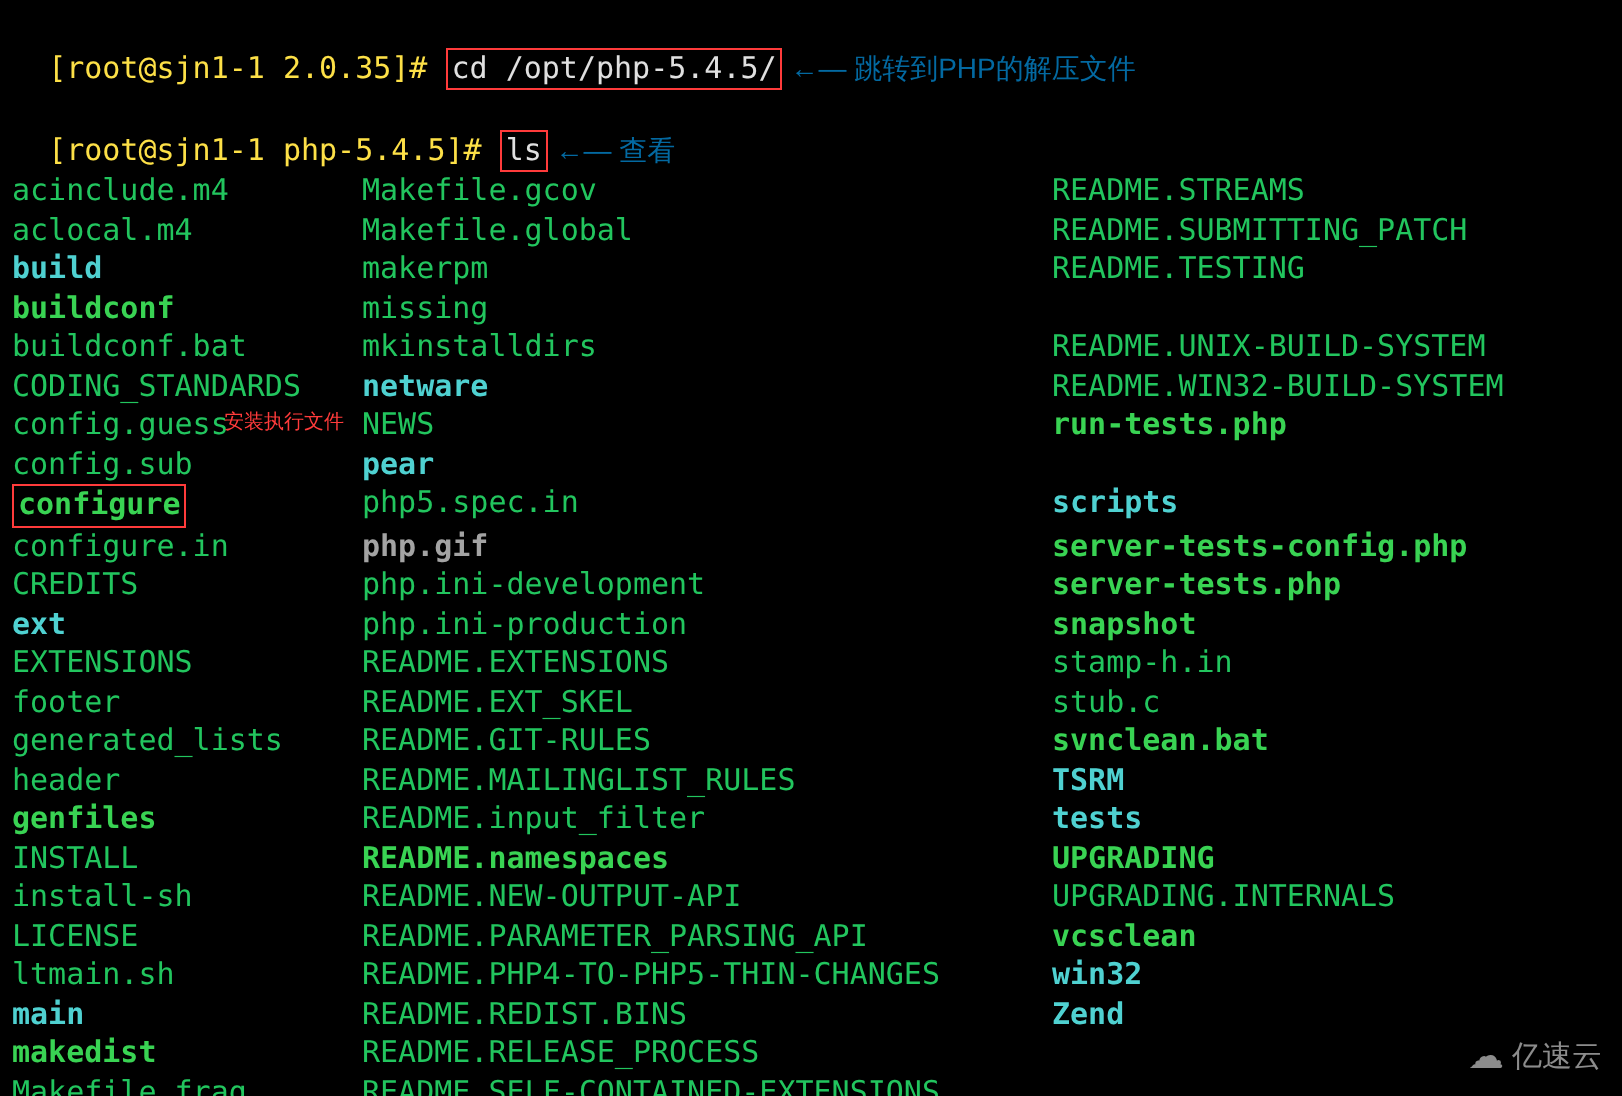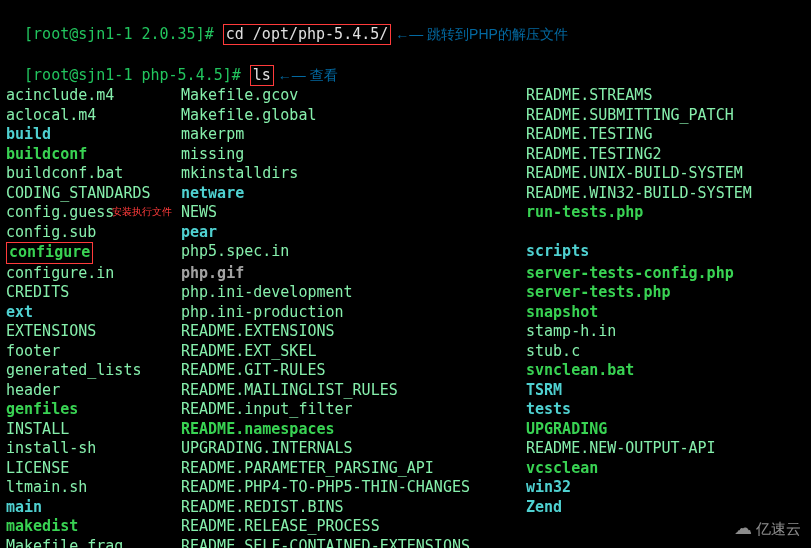--- a/index.html
+++ b/index.html
@@ -9,39 +9,39 @@
       font-size: 15px;
       line-height: 1.3;
       color: #e0e0e0;
       width: 811px;
       height: 548px;
       overflow: hidden;
       padding: 4px 6px;
       position: relative;
     }
     .prompt-line { white-space: pre; }
-    .prompt { color: #22c55e; }
+    .prompt { color: #fde047; }
     .red-box {
       border: 1px solid #ff3b3b;
       padding: 0 2px;
       display: inline-block;
       color: #e0e0e0;
       text-align: right;
     }
     .arrow-annot {
       color: #0369a1;
       font-family: 'SimSun', 'Microsoft YaHei', sans-serif;
       font-size: 14px;
     }
     .cols {
       white-space: pre;
       display: grid;
       grid-template-columns: 175px 345px auto;
     }
-    .c-white { color: #86efac; }
+    .c-white { color: #22c55e; }
     .c-cyan  { color: #4fd1d1; font-weight: bold; }
     .c-green { color: #39d353; font-weight: bold; }
     .c-magenta { color: #a3a3a3; font-weight: bold; }
     .inline-annot {
       position: absolute;
       font-family: 'SimSun', 'Microsoft YaHei', sans-serif;
       font-size: 10px;
       color: #ff3b3b;
     }
     .watermark {
@@ -68,36 +68,36 @@
 </div>
 
 <div class="prompt-line">
   <span class="prompt">[root@sjn1-1 php-5.4.5]# </span><span class="red-box">ls</span><span class="arrow-annot"> ←— 查看</span>
 </div>
 
 <div id="listing">
     <div class="cols"><span class="c-white">acinclude.m4</span><span class="c-white">Makefile.gcov</span><span class="c-white">README.STREAMS</span></div>
     <div class="cols"><span class="c-white">aclocal.m4</span><span class="c-white">Makefile.global</span><span class="c-white">README.SUBMITTING_PATCH</span></div>
     <div class="cols"><span class="c-cyan">build</span><span class="c-white">makerpm</span><span class="c-white">README.TESTING</span></div>
-    <div class="cols"><span class="c-green">buildconf</span><span class="c-white">missing</span><span class="c-white">README.TESTING2</span></div>
+    <div class="cols"><span class="c-green">buildconf</span><span class="c-white">missing</span></div>
     <div class="cols"><span class="c-white">buildconf.bat</span><span class="c-white">mkinstalldirs</span><span class="c-white">README.UNIX-BUILD-SYSTEM</span></div>
     <div class="cols"><span class="c-white">CODING_STANDARDS</span><span class="c-cyan">netware</span><span class="c-white">README.WIN32-BUILD-SYSTEM</span></div>
     <div class="cols"><span class="c-white">config.guess</span><span class="c-white">NEWS</span><span class="c-green">run-tests.php</span></div>
     <div class="cols"><span class="c-white">config.sub</span><span class="c-cyan">pear</span></div>
     <div class="cols"><span><span class="red-box c-green">configure</span></span><span class="c-white">php5.spec.in</span><span class="c-cyan">scripts</span></div>
     <div class="cols"><span class="c-white">configure.in</span><span class="c-magenta">php.gif</span><span class="c-green">server-tests-config.php</span></div>
     <div class="cols"><span class="c-white">CREDITS</span><span class="c-white">php.ini-development</span><span class="c-green">server-tests.php</span></div>
     <div class="cols"><span class="c-cyan">ext</span><span class="c-white">php.ini-production</span><span class="c-green">snapshot</span></div>
     <div class="cols"><span class="c-white">EXTENSIONS</span><span class="c-white">README.EXTENSIONS</span><span class="c-white">stamp-h.in</span></div>
     <div class="cols"><span class="c-white">footer</span><span class="c-white">README.EXT_SKEL</span><span class="c-white">stub.c</span></div>
     <div class="cols"><span class="c-white">generated_lists</span><span class="c-white">README.GIT-RULES</span><span class="c-green">svnclean.bat</span></div>
     <div class="cols"><span class="c-white">header</span><span class="c-white">README.MAILINGLIST_RULES</span><span class="c-cyan">TSRM</span></div>
     <div class="cols"><span class="c-green">genfiles</span><span class="c-white">README.input_filter</span><span class="c-cyan">tests</span></div>
     <div class="cols"><span class="c-white">INSTALL</span><span class="c-green">README.namespaces</span><span class="c-green">UPGRADING</span></div>
-    <div class="cols"><span class="c-white">install-sh</span><span class="c-white">UPGRADING.INTERNALS</span><span class="c-white">README.NEW-OUTPUT-API</span></div>
+    <div class="cols"><span class="c-white">install-sh</span><span class="c-white">README.NEW-OUTPUT-API</span><span class="c-white">UPGRADING.INTERNALS</span></div>
     <div class="cols"><span class="c-white">LICENSE</span><span class="c-white">README.PARAMETER_PARSING_API</span><span class="c-green">vcsclean</span></div>
     <div class="cols"><span class="c-white">ltmain.sh</span><span class="c-white">README.PHP4-TO-PHP5-THIN-CHANGES</span><span class="c-cyan">win32</span></div>
     <div class="cols"><span class="c-cyan">main</span><span class="c-white">README.REDIST.BINS</span><span class="c-cyan">Zend</span></div>
     <div class="cols"><span class="c-green">makedist</span><span class="c-white">README.RELEASE_PROCESS</span><span class="c-white"></span></div>
     <div class="cols"><span class="c-white">Makefile.frag</span><span class="c-white">README.SELF-CONTAINED-EXTENSIONS</span><span class="c-white"></span></div>
   </div>
 
 <span class="inline-annot" style="top:205px; left:112px;">安装执行文件</span>
 
 <div class="watermark">

